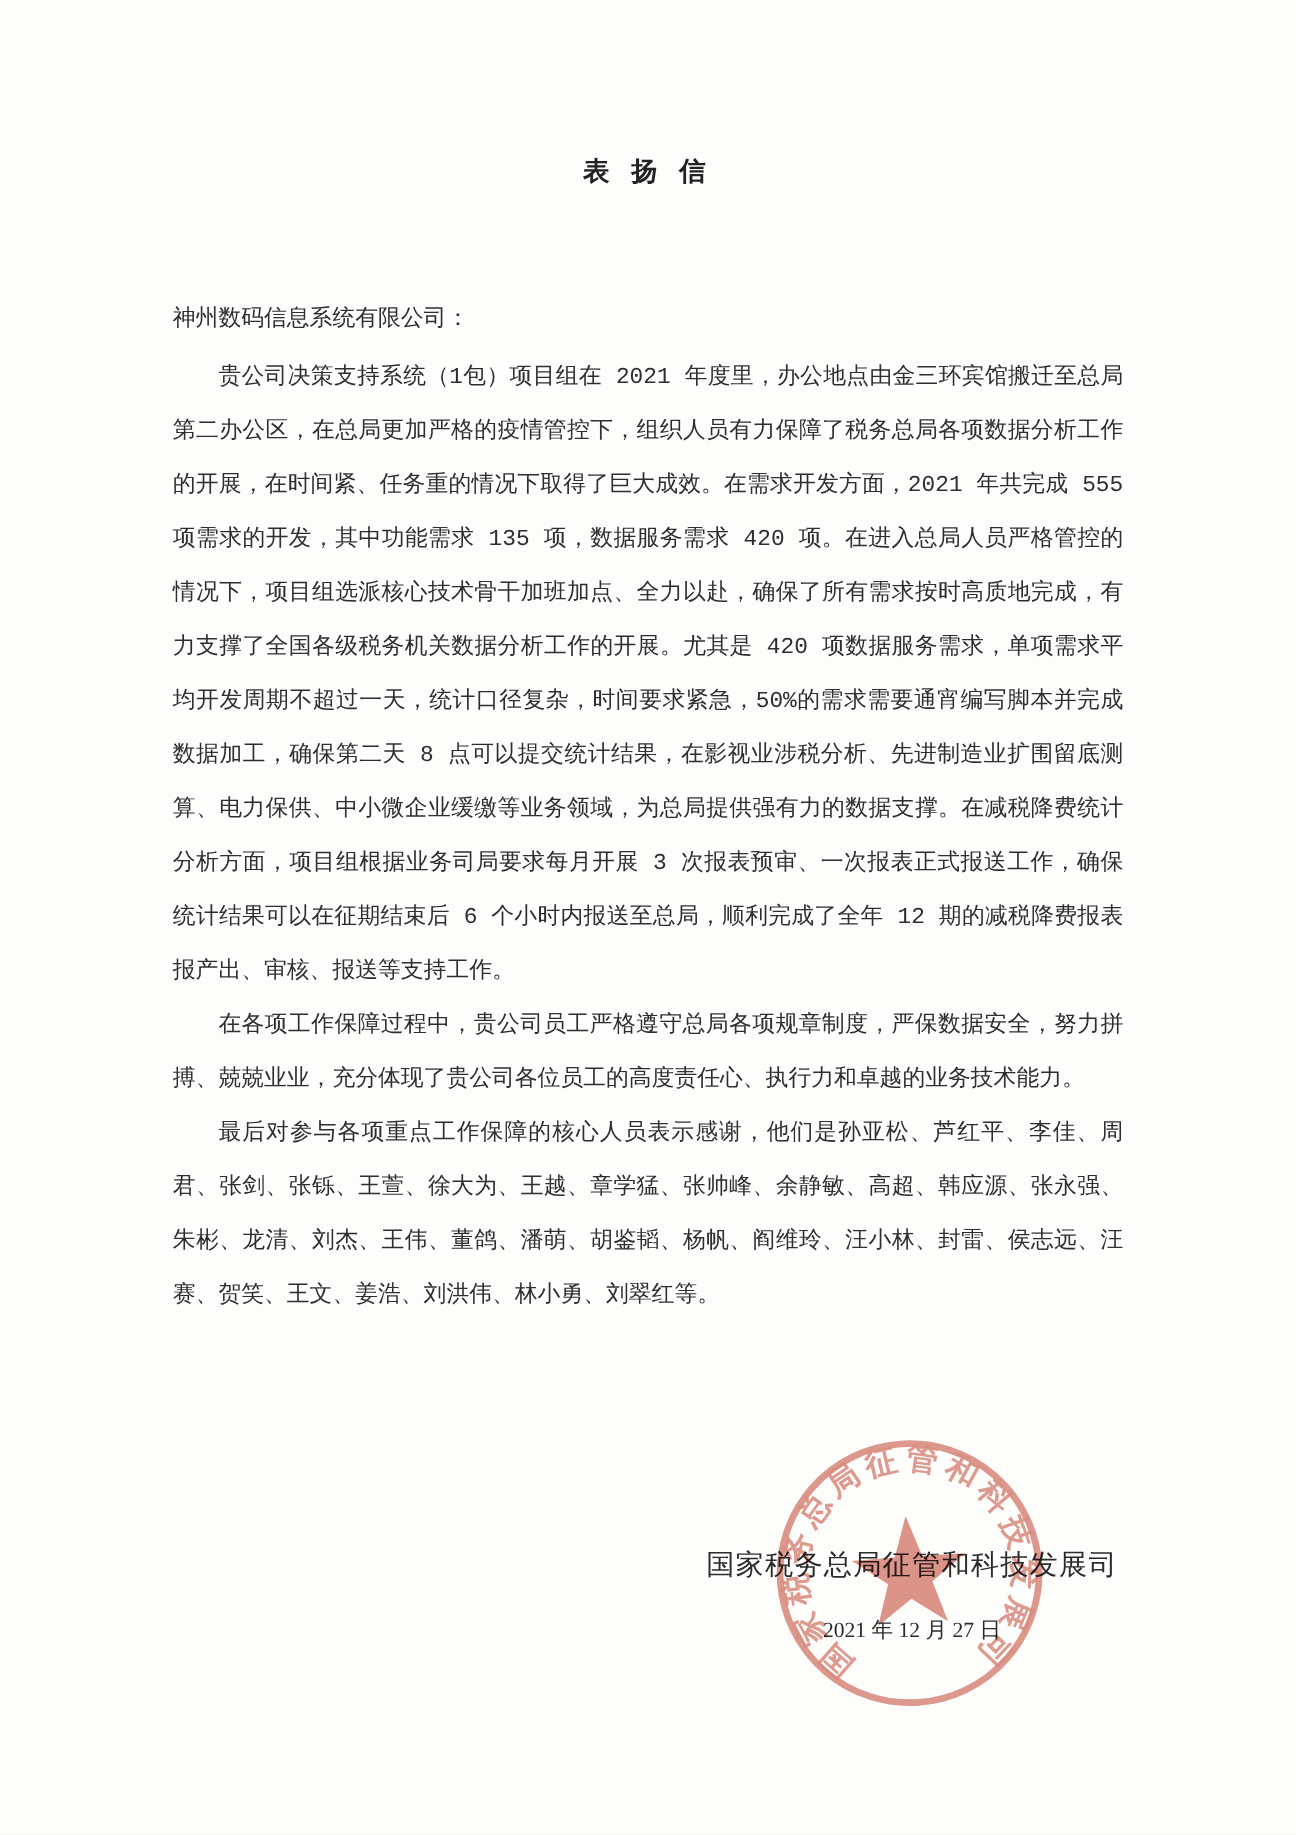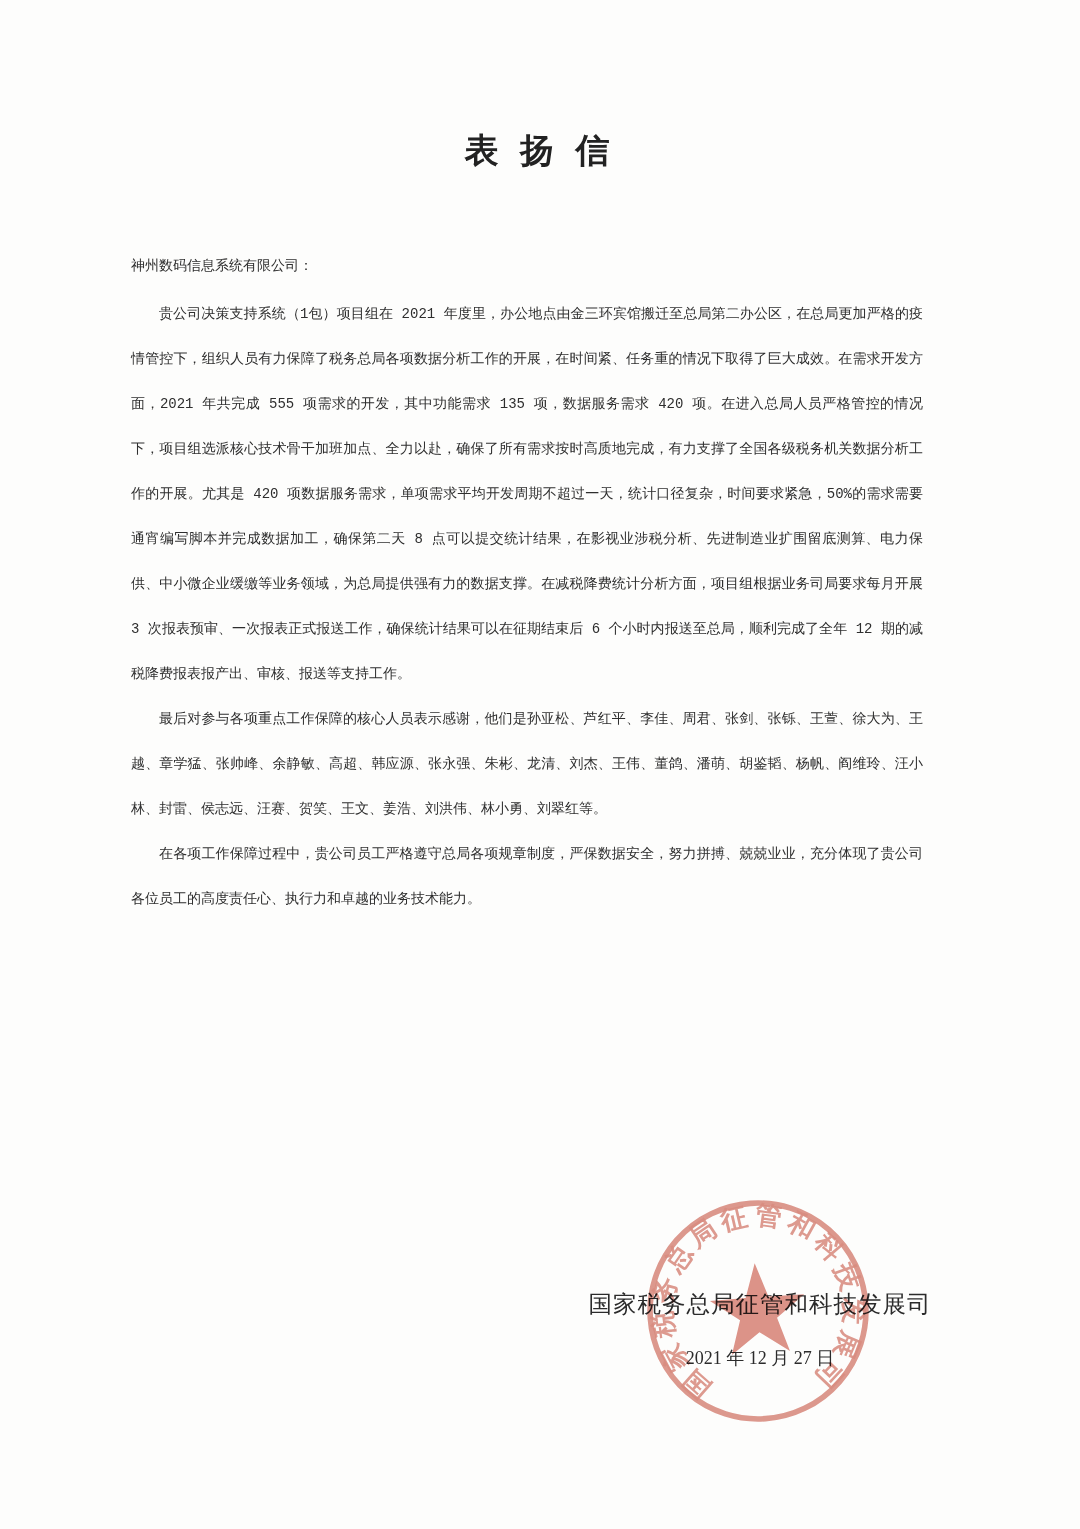--- a/index.html
+++ b/index.html
@@ -12,29 +12,29 @@
     font-family:"Liberation Serif","DejaVu Serif",serif;
     color:#2e2e2e;
   }
   .letter-title{
     position:absolute;
     top:128px;left:0;
     width:100%;
     text-align:center;
     font-family:"Liberation Sans","DejaVu Sans",sans-serif;
     font-weight:700;
-    font-size:34px;
+    font-size:22px;
     letter-spacing:6px;
     color:#222;
   }
   .letter-body{
     position:absolute;
-    top:243px;left:131px;
+    top:243px;left:144px;
     width:792px;
-    font-size:14px;
+    font-size:19px;
     line-height:45px;
     text-align:justify;
   }
   .salutation{
     margin:0 0 4px 0;
   }
   .letter-body p.para{
     margin:0;
     text-indent:2em;
     text-align:justify;
@@ -82,22 +82,22 @@
 </head>
 <body>
 
 <div class="page">
 
   <div class="letter-title">表 扬 信</div>
 
   <div class="letter-body">
     <p class="salutation">神州数码信息系统有限公司：</p>
     <p class="para">贵公司决策支持系统（1包）项目组在 2021 年度里，办公地点由金三环宾馆搬迁至总局第二办公区，在总局更加严格的疫情管控下，组织人员有力保障了税务总局各项数据分析工作的开展，在时间紧、任务重的情况下取得了巨大成效。在需求开发方面，2021 年共完成 555 项需求的开发，其中功能需求 135 项，数据服务需求 420 项。在进入总局人员严格管控的情况下，项目组选派核心技术骨干加班加点、全力以赴，确保了所有需求按时高质地完成，有力支撑了全国各级税务机关数据分析工作的开展。尤其是 420 项数据服务需求，单项需求平均开发周期不超过一天，统计口径复杂，时间要求紧急，50%的需求需要通宵编写脚本并完成数据加工，确保第二天 8 点可以提交统计结果，在影视业涉税分析、先进制造业扩围留底测算、电力保供、中小微企业缓缴等业务领域，为总局提供强有力的数据支撑。在减税降费统计分析方面，项目组根据业务司局要求每月开展 3 次报表预审、一次报表正式报送工作，确保统计结果可以在征期结束后 6 个小时内报送至总局，顺利完成了全年 12 期的减税降费报表报产出、审核、报送等支持工作。</p>
+    <p class="para">在各项工作保障过程中，贵公司员工严格遵守总局各项规章制度，严保数据安全，努力拼搏、兢兢业业，充分体现了贵公司各位员工的高度责任心、执行力和卓越的业务技术能力。</p>
     <p class="para">最后对参与各项重点工作保障的核心人员表示感谢，他们是孙亚松、芦红平、李佳、周君、张剑、张铄、王萱、徐大为、王越、章学猛、张帅峰、余静敏、高超、韩应源、张永强、朱彬、龙清、刘杰、王伟、董鸽、潘萌、胡鉴韬、杨帆、阎维玲、汪小林、封雷、侯志远、汪赛、贺笑、王文、姜浩、刘洪伟、林小勇、刘翠红等。</p>
-    <p class="para">在各项工作保障过程中，贵公司员工严格遵守总局各项规章制度，严保数据安全，努力拼搏、兢兢业业，充分体现了贵公司各位员工的高度责任心、执行力和卓越的业务技术能力。</p>
   </div>
 
   <div class="closing">
     <div class="signature">国家税务总局征管和科技发展司</div>
     <div class="date">2021 年 12 月 27 日</div>
   </div>
 
   <div class="seal">
     <svg viewBox="0 0 220 220" xmlns="http://www.w3.org/2000/svg">
       <defs>

